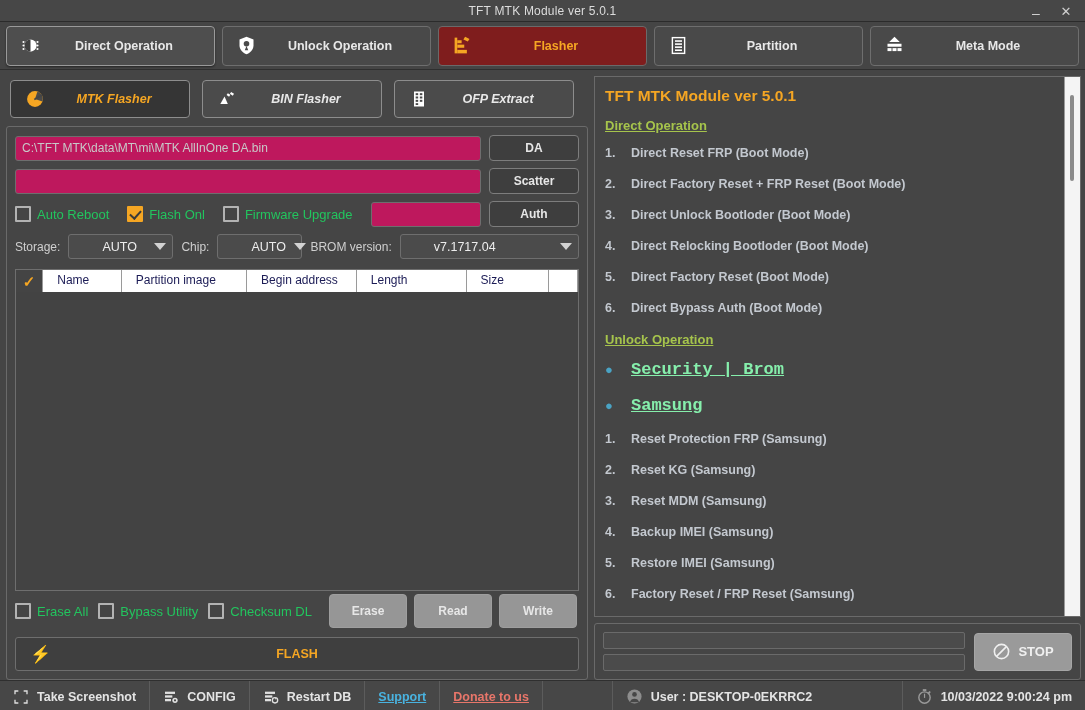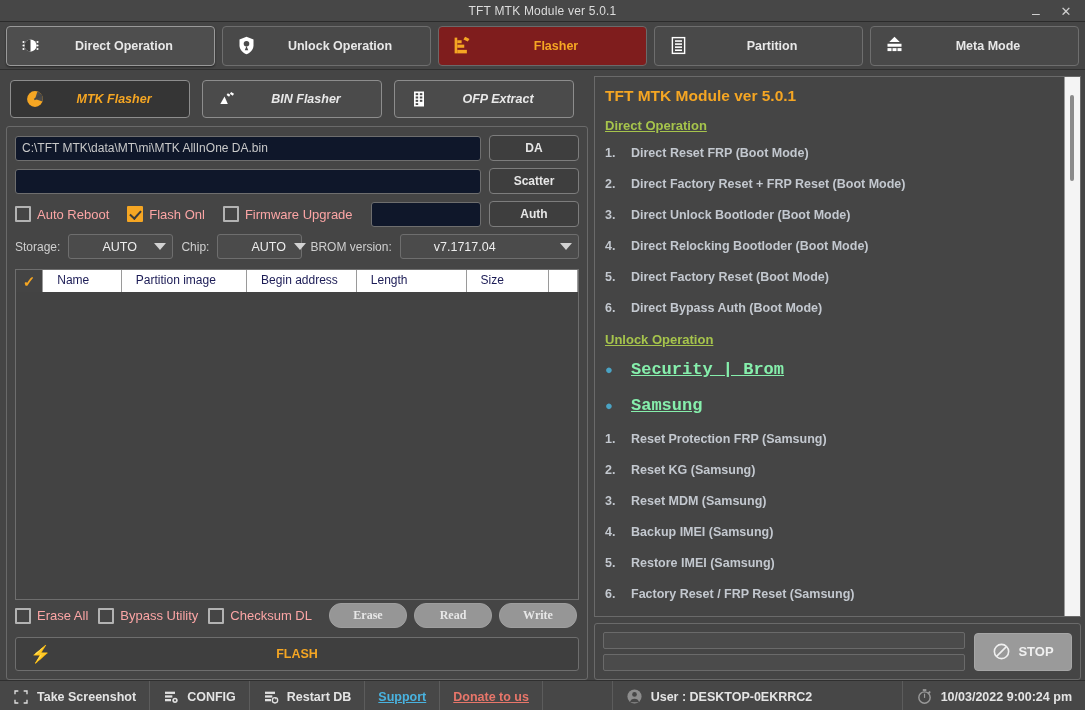--- a/index.html
+++ b/index.html
@@ -57,38 +57,38 @@
     font-size: 12.5px; font-weight: bold; color: #e8e8e8; cursor: default;
   }
   .stab.active { background: #353535; border: 1px solid #8d8d8d; color: #f5a623; }
   .stab .ic { width: 20px; height: 20px; flex: 0 0 20px; }
   .stab .lbl { flex: 1; text-align: center; padding-right: 16px; }
 
   
   .panel { border: 1px solid #6a6a6a; border-radius: 3px; padding: 8px; flex: 1; display: flex; flex-direction: column; }
   .row { display: flex; align-items: center; gap: 8px; margin-bottom: 7px; }
   .txtfield {
-    flex: 1; height: 25px; background: #0f172a; border: 1px solid #6e6e6e; border-radius: 3px;
+    flex: 1; height: 25px; background: #be185d; border: 1px solid #6e6e6e; border-radius: 3px;
     color: #c9c9c9; font-size: 12px; padding: 0 6px; line-height: 23px; white-space: nowrap; overflow: hidden;
   }
   .sbtn {
     width: 90px; height: 26px; background: #3e3e3e; border: 1px solid #7d7d7d; border-radius: 4px;
     color: #e6e6e6; font-size: 12px; font-weight: bold; display: flex; align-items: center; justify-content: center; cursor: default;
   }
 
   .cbwrap { display: flex; align-items: center; gap: 6px; margin-right: 10px; cursor: default; }
   .cbox { width: 16px; height: 16px; border: 2px solid #b3b3b3; background: transparent; border-radius: 1px; }
   .cbox.on {
     background: #f5a623; border-color: #f5a623; position: relative;
   }
   .cbox.on::after {
     content: ""; position: absolute; left: 3px; top: 0px; width: 5px; height: 9px;
     border: solid #3a3a3a; border-width: 0 2px 2px 0; transform: rotate(42deg);
   }
-  .cblabel { font-size: 13px; color: #fca5a5; white-space: nowrap; }
+  .cblabel { font-size: 13px; color: #22c55e; white-space: nowrap; }
   .clip { max-width: 72px; overflow: hidden; }
 
   .small-lbl { font-size: 12px; color: #cfcfcf; }
   .select {
     height: 25px; background: #4b4b4b; border: 1px solid #6e6e6e; border-radius: 3px;
     display: flex; align-items: center; padding: 0 6px; font-size: 12.5px; color: #ededed; cursor: default;
   }
   .select .v { flex: 1; margin-left: 27px; }
   .caret { width: 0; height: 0; border-left: 6px solid transparent; border-right: 6px solid transparent; border-top: 7px solid #d2d2d2; margin-left: 8px; }
 
@@ -96,23 +96,23 @@
   .tablebox { flex: 1; border: 1px solid #6e6e6e; background: #434343; margin-top: 3px; display: flex; flex-direction: column; overflow: hidden; }
   .thead { display: flex; background: #ffffff; height: 22px; }
   .th { border-right: 1px solid #9a9a9a; font-size: 12px; color: #1b1b55; padding: 3px 14px; white-space: nowrap; overflow: hidden; }
   .th.check { width: 28px; background: #444; display: flex; align-items: center; justify-content: center; padding: 0; }
   .th.check .mark { color: #f5a623; font-size: 15px; font-weight: bold; line-height: 1; }
   .tbody { flex: 1; background: #434343; }
 
   
   .btmrow { display: flex; align-items: center; gap: 0; margin-top: 3px; }
   .gbtn {
-    width: 78px; height: 25px; background: #969696; border: 1px solid #9e9e9e; border-radius: 12px;
+    width: 78px; height: 34px; background: #969696; border: 1px solid #9e9e9e; border-radius: 4px;
     color: #e7e7e7; font-size: 12px; font-weight: bold; display: flex; align-items: center; justify-content: center;
-    margin-left: 7px; cursor: default; font-family: Liberation Serif, serif;
+    margin-left: 7px; cursor: default;
   }
   .flashbar {
     margin-top: 9px; height: 34px; background: #3f3f3f; border: 1px solid #6e6e6e; border-radius: 3px;
     display: flex; align-items: center; position: relative; cursor: default;
   }
   .flashbar .bolt { position: absolute; left: 14px; color: #f5a623; font-size: 17px; line-height: 1; }
   .flashbar .lbl { flex: 1; text-align: center; font-size: 12.5px; font-weight: bold; color: #f5a623; }
 
   
   .infobox {

